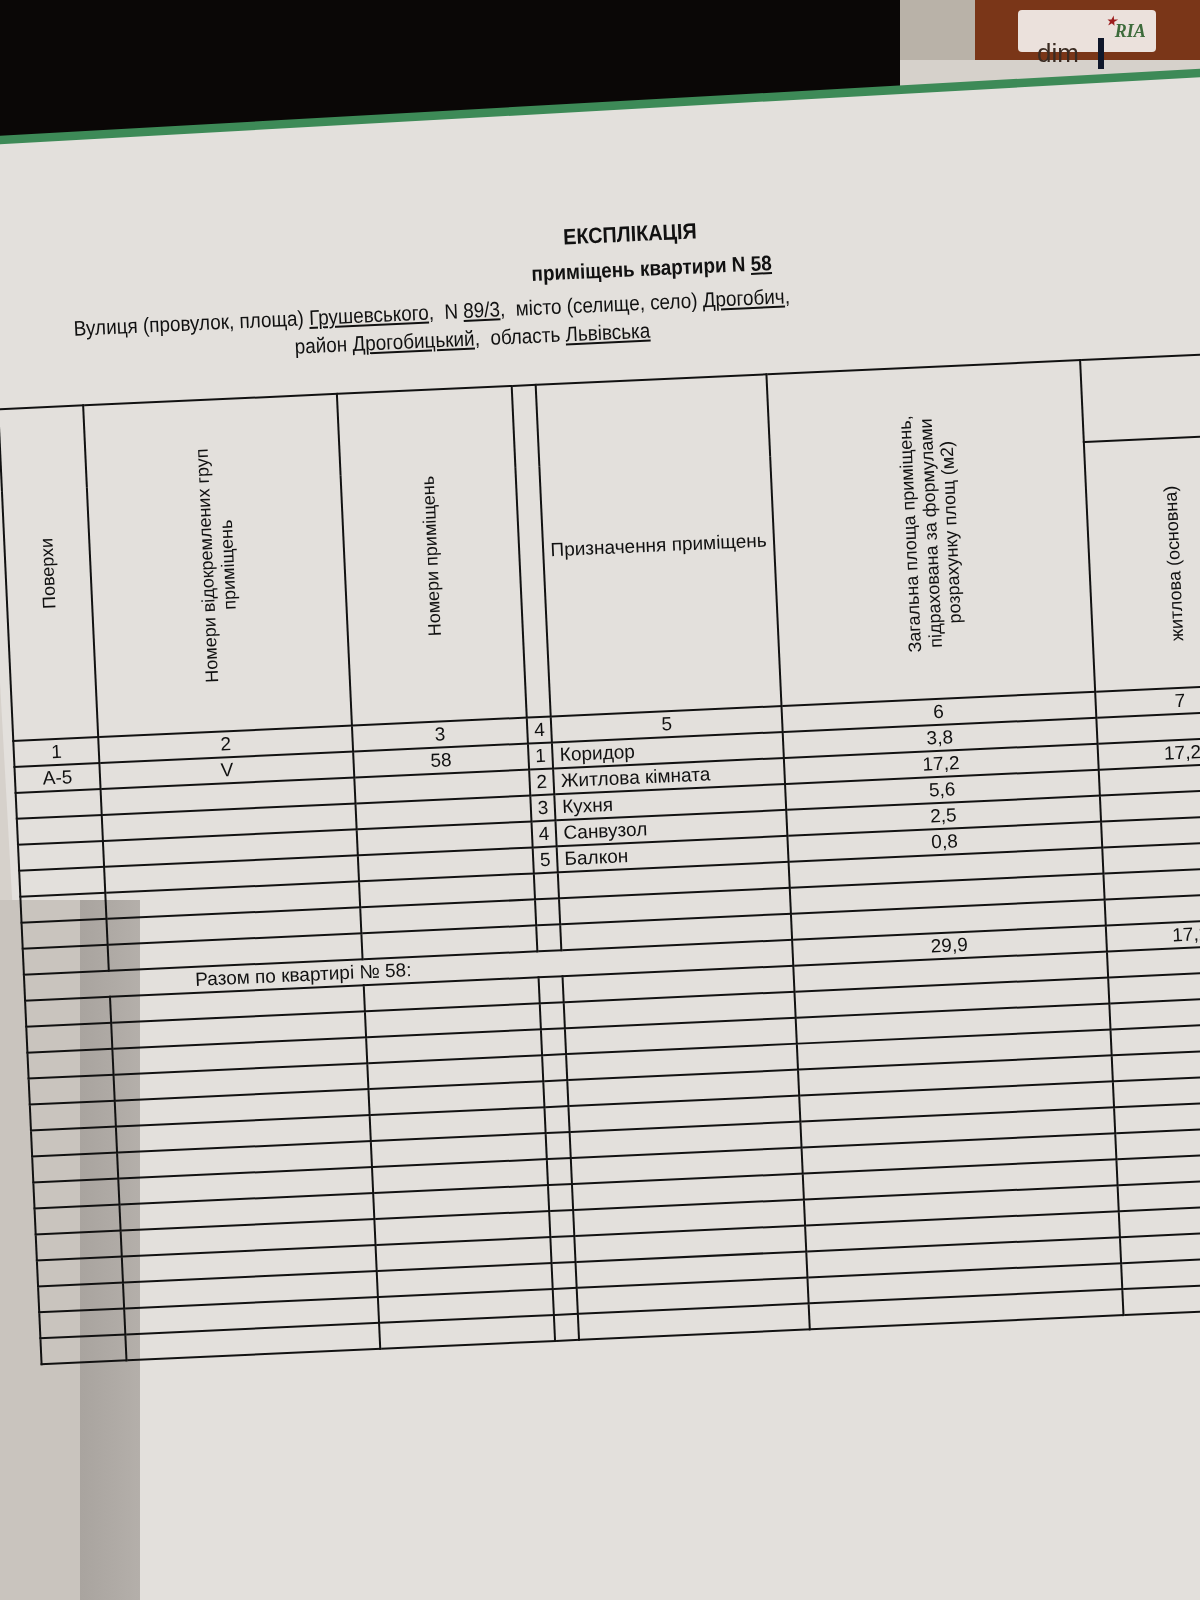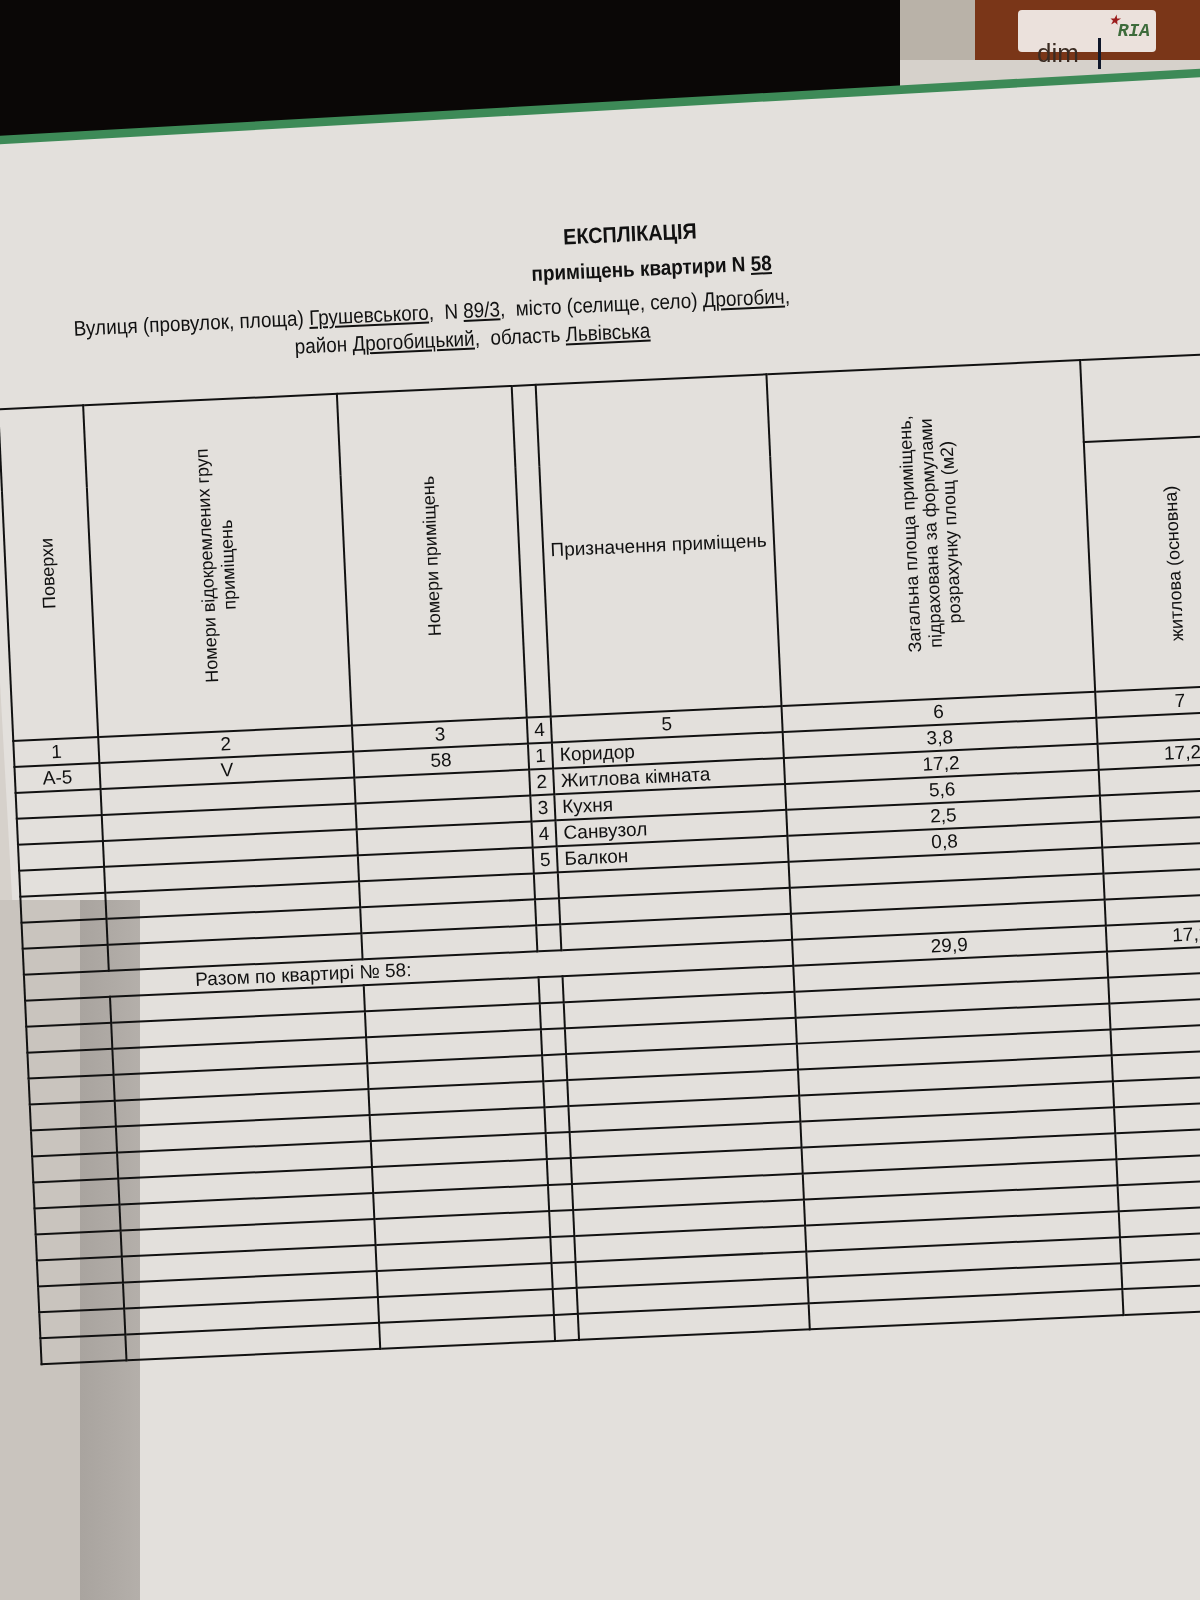--- a/index.html
+++ b/index.html
@@ -34,22 +34,22 @@
     }
     .spine-shadow {
       position: absolute; left: 0; top: 900px; width: 140px; height: 700px;
       background: linear-gradient(90deg, #c9c4be 0, #c9c4be 80px, #a9a49f 80px, #b4afaa 140px, transparent 140px);
     }
     .watermark {
       position: absolute; right: 44px; top: 10px; width: 138px; height: 42px;
       background: rgba(255,255,255,0.85); border-radius: 4px;
       display: flex; align-items: center; font-size: 26px; color: #3a2b22;
     }
-    .watermark .wm-dim { width: 80px; text-align: center; border-right: 3px solid #0f172a; margin-top: 44px; }
-    .watermark .wm-ria { flex: 1; text-align: center; font-family: Liberation Mono, monospace; font-weight: bold; font-style: italic; font-size: 18px; color: #3d6b3b; }
+    .watermark .wm-dim { width: 80px; text-align: center; border-right: 6px solid #0f172a; margin-top: 44px; }
+    .watermark .wm-ria { flex: 1; text-align: left; font-family: Liberation Serif, serif; font-weight: bold; font-style: italic; font-size: 18px; color: #3d6b3b; }
     .watermark .wm-star { color: #9b1c1c; font-size: 12px; position: relative; top: -12px; left: 2px; }
 
     
     .doc {
       position: absolute; left: 0; top: 208px; width: 1240px; height: 1200px;
       transform: rotate(-2.6deg); transform-origin: 0 0;
       top: 250px;
     }
     .title {
       text-align: center; font-weight: bold; font-size: 22px; margin-left: 330px; width: 600px;

